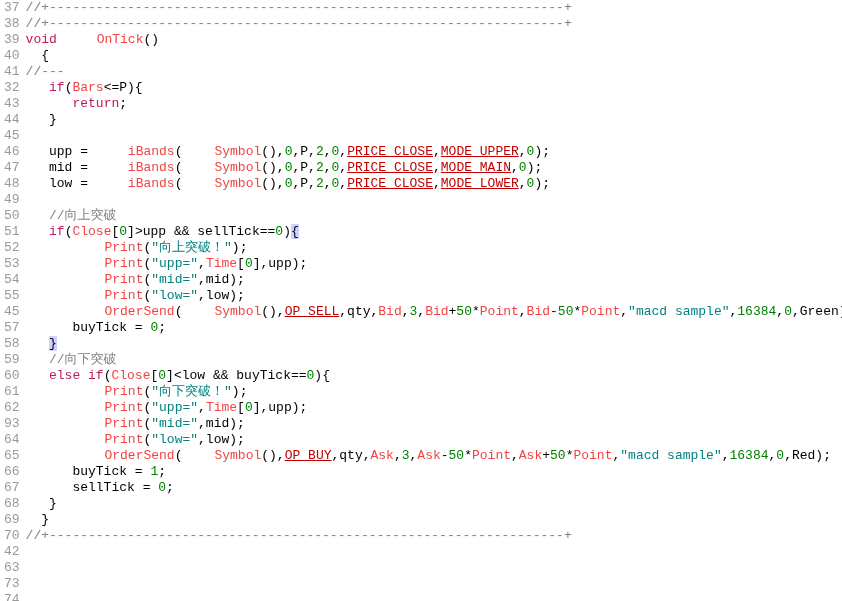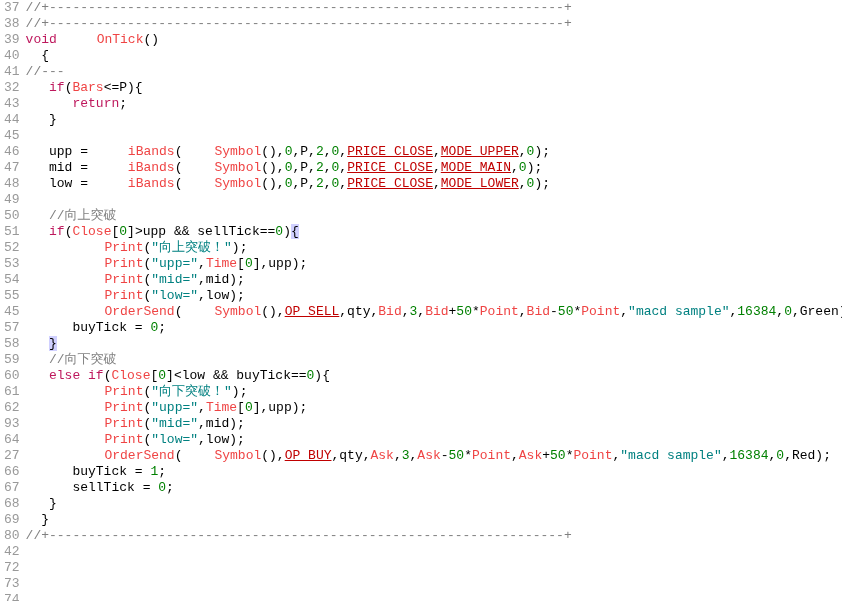--- a/index.html
+++ b/index.html
@@ -70,28 +70,28 @@
       <div class="gutter-line">55</div>
       <div class="gutter-line">45</div>
       <div class="gutter-line">57</div>
       <div class="gutter-line">58</div>
       <div class="gutter-line">59</div>
       <div class="gutter-line">60</div>
       <div class="gutter-line">61</div>
       <div class="gutter-line">62</div>
       <div class="gutter-line">93</div>
       <div class="gutter-line">64</div>
-      <div class="gutter-line">27</div>
+      <div class="gutter-line">65</div>
       <div class="gutter-line">66</div>
       <div class="gutter-line">67</div>
       <div class="gutter-line">68</div>
       <div class="gutter-line">69</div>
-      <div class="gutter-line">80</div>
+      <div class="gutter-line">70</div>
       <div class="gutter-line">42</div>
-      <div class="gutter-line">72</div>
+      <div class="gutter-line">63</div>
       <div class="gutter-line">73</div>
       <div class="gutter-line">74</div>
     </div>
   <div class="code" id="code">
       <div class="code-line"><span class="c-comment">//+------------------------------------------------------------------+</span></div>
       <div class="code-line"><span class="c-comment">//+------------------------------------------------------------------+</span></div>
       <div class="code-line"><span class="c-keyword">void</span><span> </span><span class="c-func">OnTick</span><span class="c-punct">()</span></div>
       <div class="code-line"><span class="c-punct">  {</span></div>
       <div class="code-line"><span class="c-comment">//---</span></div>
       <div class="code-line"><span>   </span><span class="c-keyword">if</span><span class="c-punct">(</span><span class="c-var">Bars</span><span class="c-punct">&lt;=P){</span></div>

